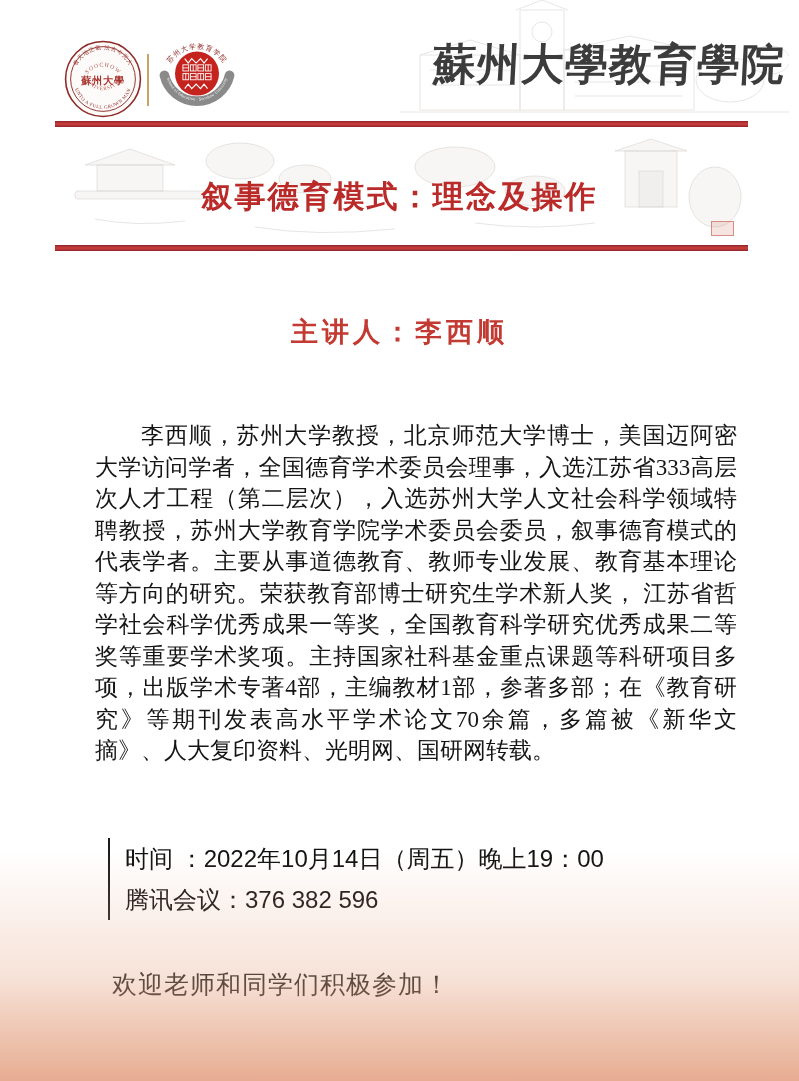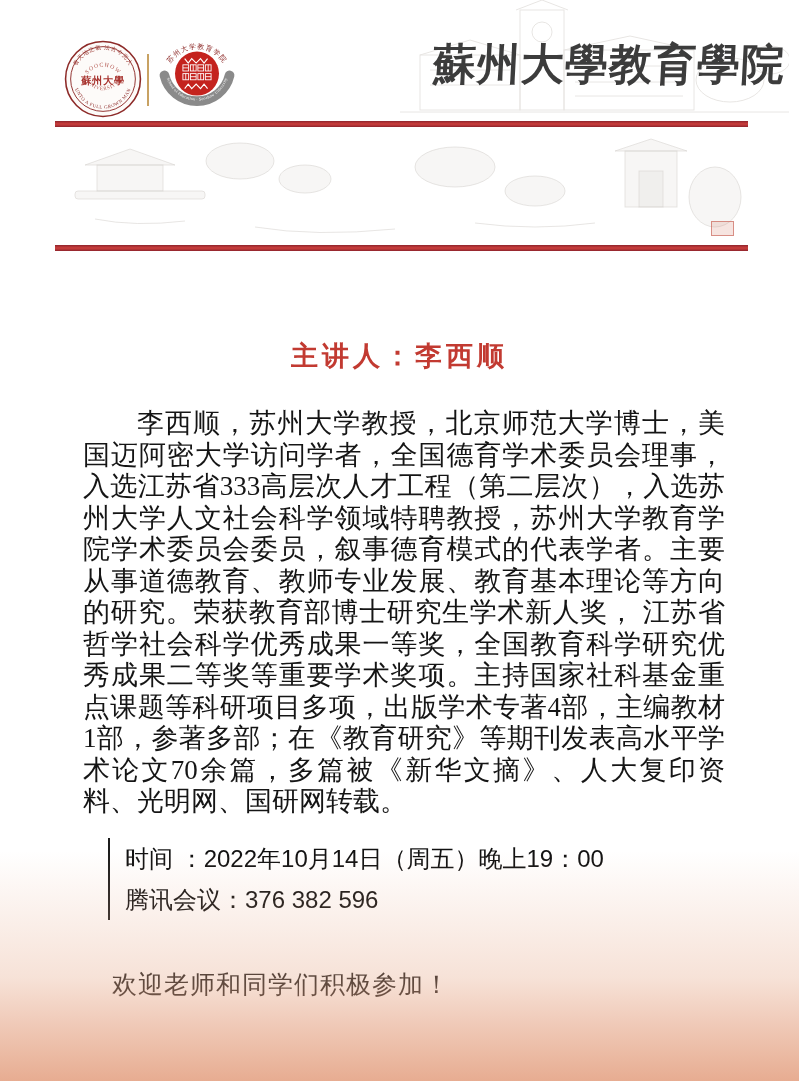--- a/index.html
+++ b/index.html
@@ -33,26 +33,26 @@
     position:absolute;left:711px;top:221px;width:21px;height:13px;
     border:1.5px solid rgba(197,85,72,.6);background:rgba(216,132,115,.22);
   }
   .title{
     position:absolute;left:0;right:0;top:176px;margin:0;text-align:center;
     font-size:31px;font-weight:bold;letter-spacing:2px;color:#b92a28;
   }
   .speaker{
     position:absolute;left:0;right:0;top:314px;text-align:center;
     font-family:Liberation Mono, monospace;
-    font-size:27px;font-weight:bold;letter-spacing:4px;color:#c23a31;margin-top:24px;
+    font-size:27px;font-weight:bold;letter-spacing:4px;color:#c23a31;
   }
   .bio{
-    position:absolute;left:83px;top:408px;width:642px;margin:0;
+    position:absolute;left:83px;top:408px;width:642px;margin:12px;
     font-family:"Liberation Serif","DejaVu Serif",serif;
-    font-size:27px;line-height:31.5px;color:#151515;
+    font-size:23px;line-height:31.5px;color:#151515;
     text-align:justify;text-indent:2em;
   }
   .schedule{
     position:absolute;left:108px;top:838px;
     border-left:2px solid #1c1c1c;padding-left:15px;
   }
   .schedule-line{font-size:24px;line-height:41px;color:#111;white-space:nowrap;}
   .welcome{
     position:absolute;left:112px;top:968px;
     font-size:25px;color:#111;letter-spacing:1px;
@@ -163,20 +163,21 @@
         <path d="M59.5,49.5 h6.5"></path>
     </g>
   </svg>
 
   <div class="brand">
     <div class="brand-cn">蘇州大學教育學院</div>
   </div>
 
   <div class="rule rule-1"></div>
 
+  <h1 class="title">叙事德育模式：理念及操作</h1>
 
   <div class="seal-mark"></div>
 
   <div class="rule rule-2"></div>
 
   <div class="speaker">主讲人：李西顺</div>
 
   <p class="bio">李西顺，苏州大学教授，北京师范大学博士，美国迈阿密大学访问学者，全国德育学术委员会理事，入选江苏省333高层次人才工程（第二层次），入选苏州大学人文社会科学领域特聘教授，苏州大学教育学院学术委员会委员，叙事德育模式的代表学者。主要从事道德教育、教师专业发展、教育基本理论等方向的研究。荣获教育部博士研究生学术新人奖， 江苏省哲学社会科学优秀成果一等奖，全国教育科学研究优秀成果二等奖等重要学术奖项。主持国家社科基金重点课题等科研项目多项，出版学术专著4部，主编教材1部，参著多部；在《教育研究》等期刊发表高水平学术论文70余篇，多篇被《新华文摘》、人大复印资料、光明网、国研网转载。</p>
 
   <div class="schedule">

